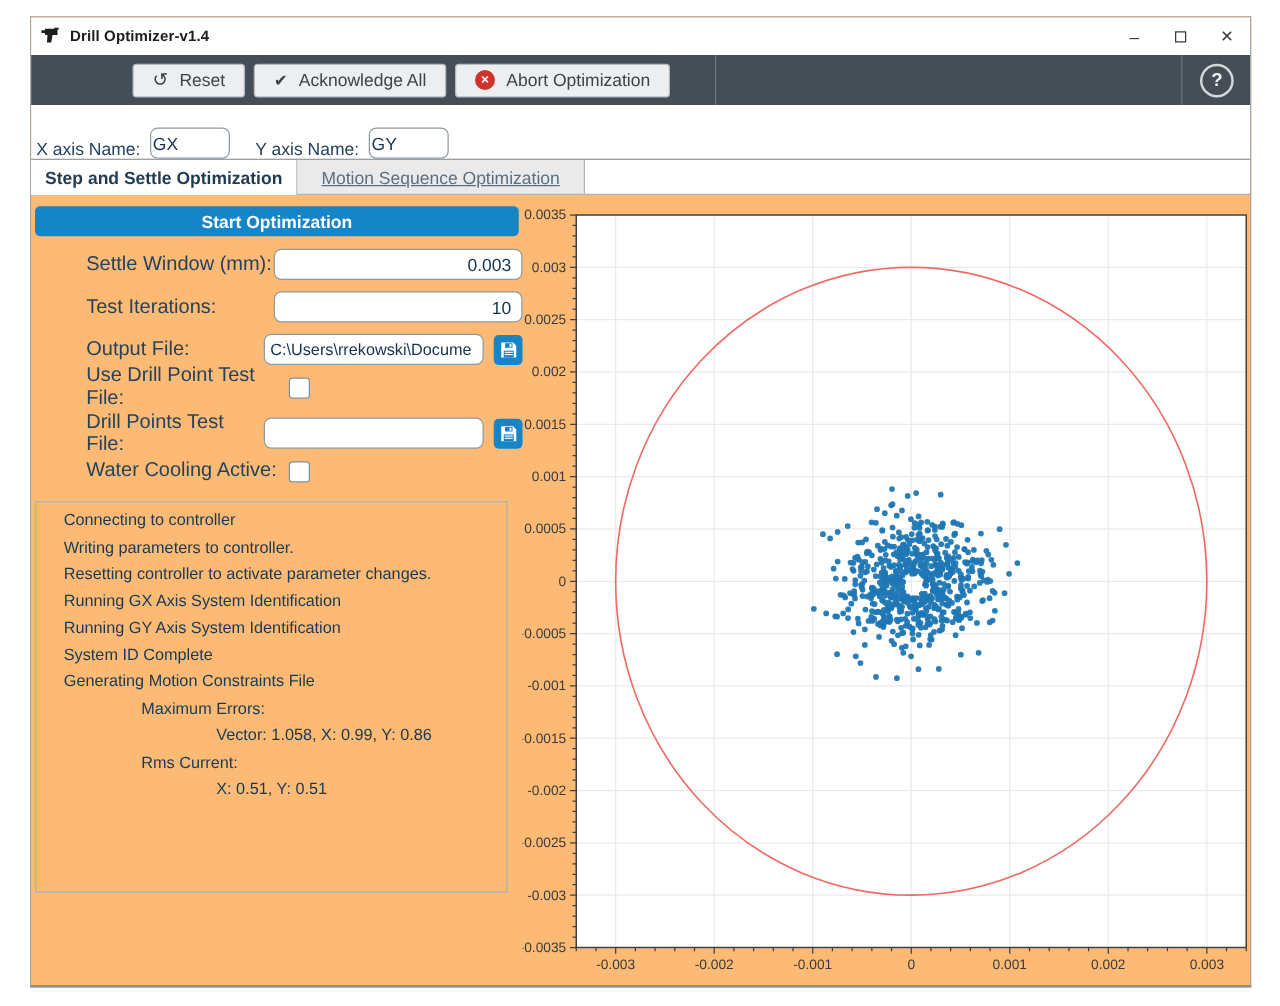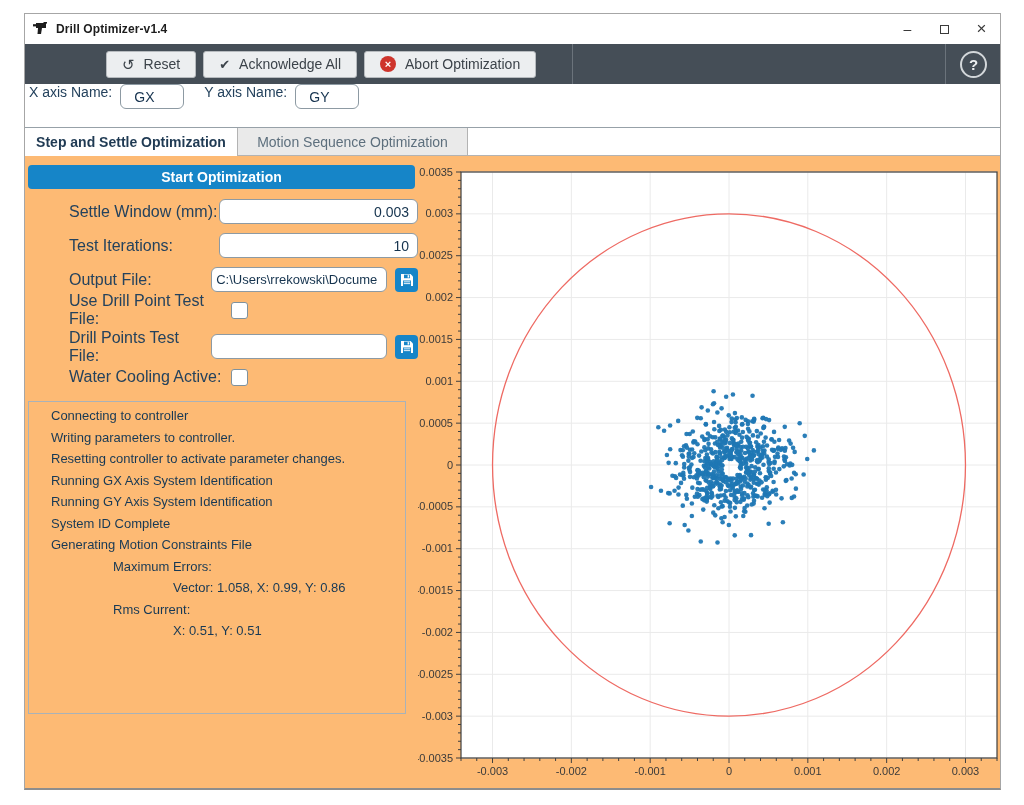--- a/index.html
+++ b/index.html
@@ -28,33 +28,33 @@
   .abort-glyph { width:16px; height:16px; border-radius:50%; background:#ce342c; color:#fff;
     font-size:11px; font-weight:700; display:flex; align-items:center; justify-content:center; line-height:1; }
   .tb-divider { width:1px; height:40px; background:#6b737b; }
   .tb-spacer-small { width:29px; }
   .tb-flex { flex:1; }
   .help-btn { width:27px; height:27px; border-radius:50%; border:2px solid #d3d7da; color:#eef1f3;
     font-size:15px; font-weight:700; display:flex; align-items:center; justify-content:center;
     margin:0 13px 0 14px; }
 
   
-  .axisrow { height:43px; display:flex; align-items:flex-start; padding-left:4px; background:#fff; }
+  .axisrow { height:43px; display:flex; align-items:flex-end; padding-left:4px; background:#fff; }
   .axisrow label { font-size:14px; color:#24425d; }
   .axis-input { width:64px; height:25px; border:1px solid #8d9aa3; border-radius:6px;
-    margin:0 20px 0 8px; padding:0 13px; font-size:14px; color:#173450;
+    margin:0 20px 0 8px; padding:0 1px; font-size:14px; color:#173450;
     font-family:"Liberation Sans", sans-serif; }
 
   
   .tabstrip { height:29px; display:flex; border-top:1px solid #97a1a8; background:#fff; }
   .tab { display:flex; align-items:center; justify-content:center; font-size:14px; }
   .tab-active { width:213px; font-weight:700; color:#1f3a53; background:#fff;
     border-right:1px solid #b3b3b3; }
   .tab-inactive { width:230px; color:#5d6f7d; background:#eaeaea;
-    border-right:1px solid #b3b3b3; border-bottom:1px solid #b3b3b3; }
+    border-right:1px solid #b3b3b3; border-bottom:1px solid #b3b3b3;text-decoration:underline; }
   .tab-filler { flex:1; border-bottom:1px solid #b3b3b3; }
 
   
   .content { display:flex; height:633px; }
   .left-panel { width:393px; padding:9px 0 0 3px; }
   .start-btn { width:387px; height:24px; background:#1685c8; border:none; border-radius:4px;
     color:#fff; font-size:14px; font-weight:700; font-family:"Liberation Sans", sans-serif; }
   .fields { margin-top:10px; }
   .field-row { display:flex; align-items:center; margin-bottom:9px; height:25px; }
   .field-row.cb-row { height:18px; margin-bottom:15px; }

